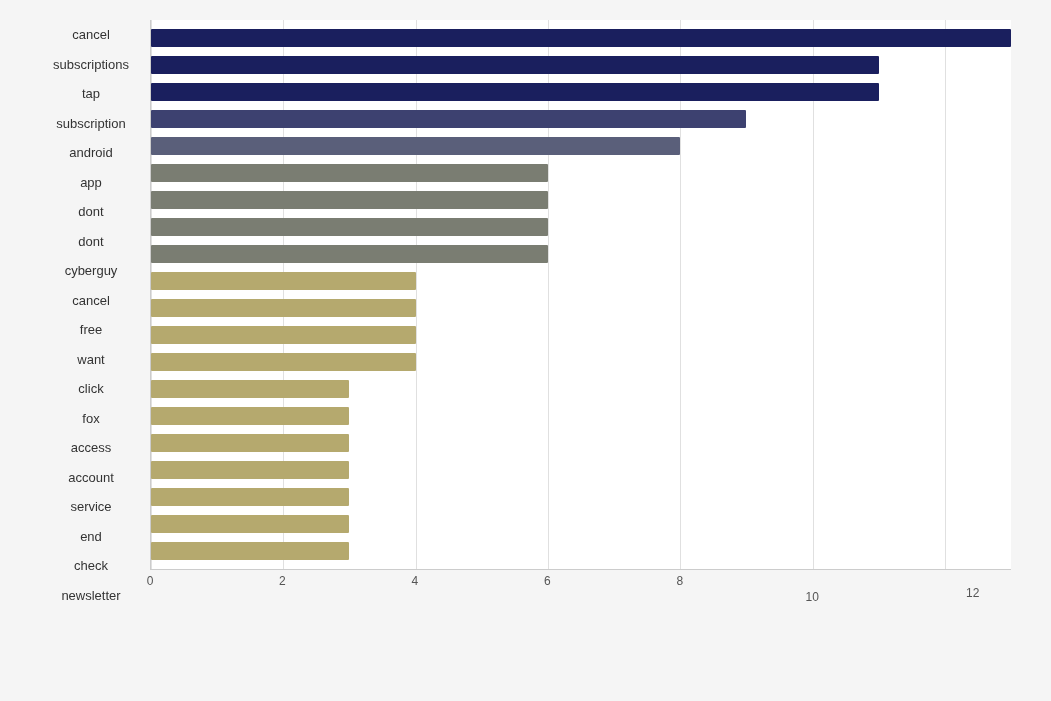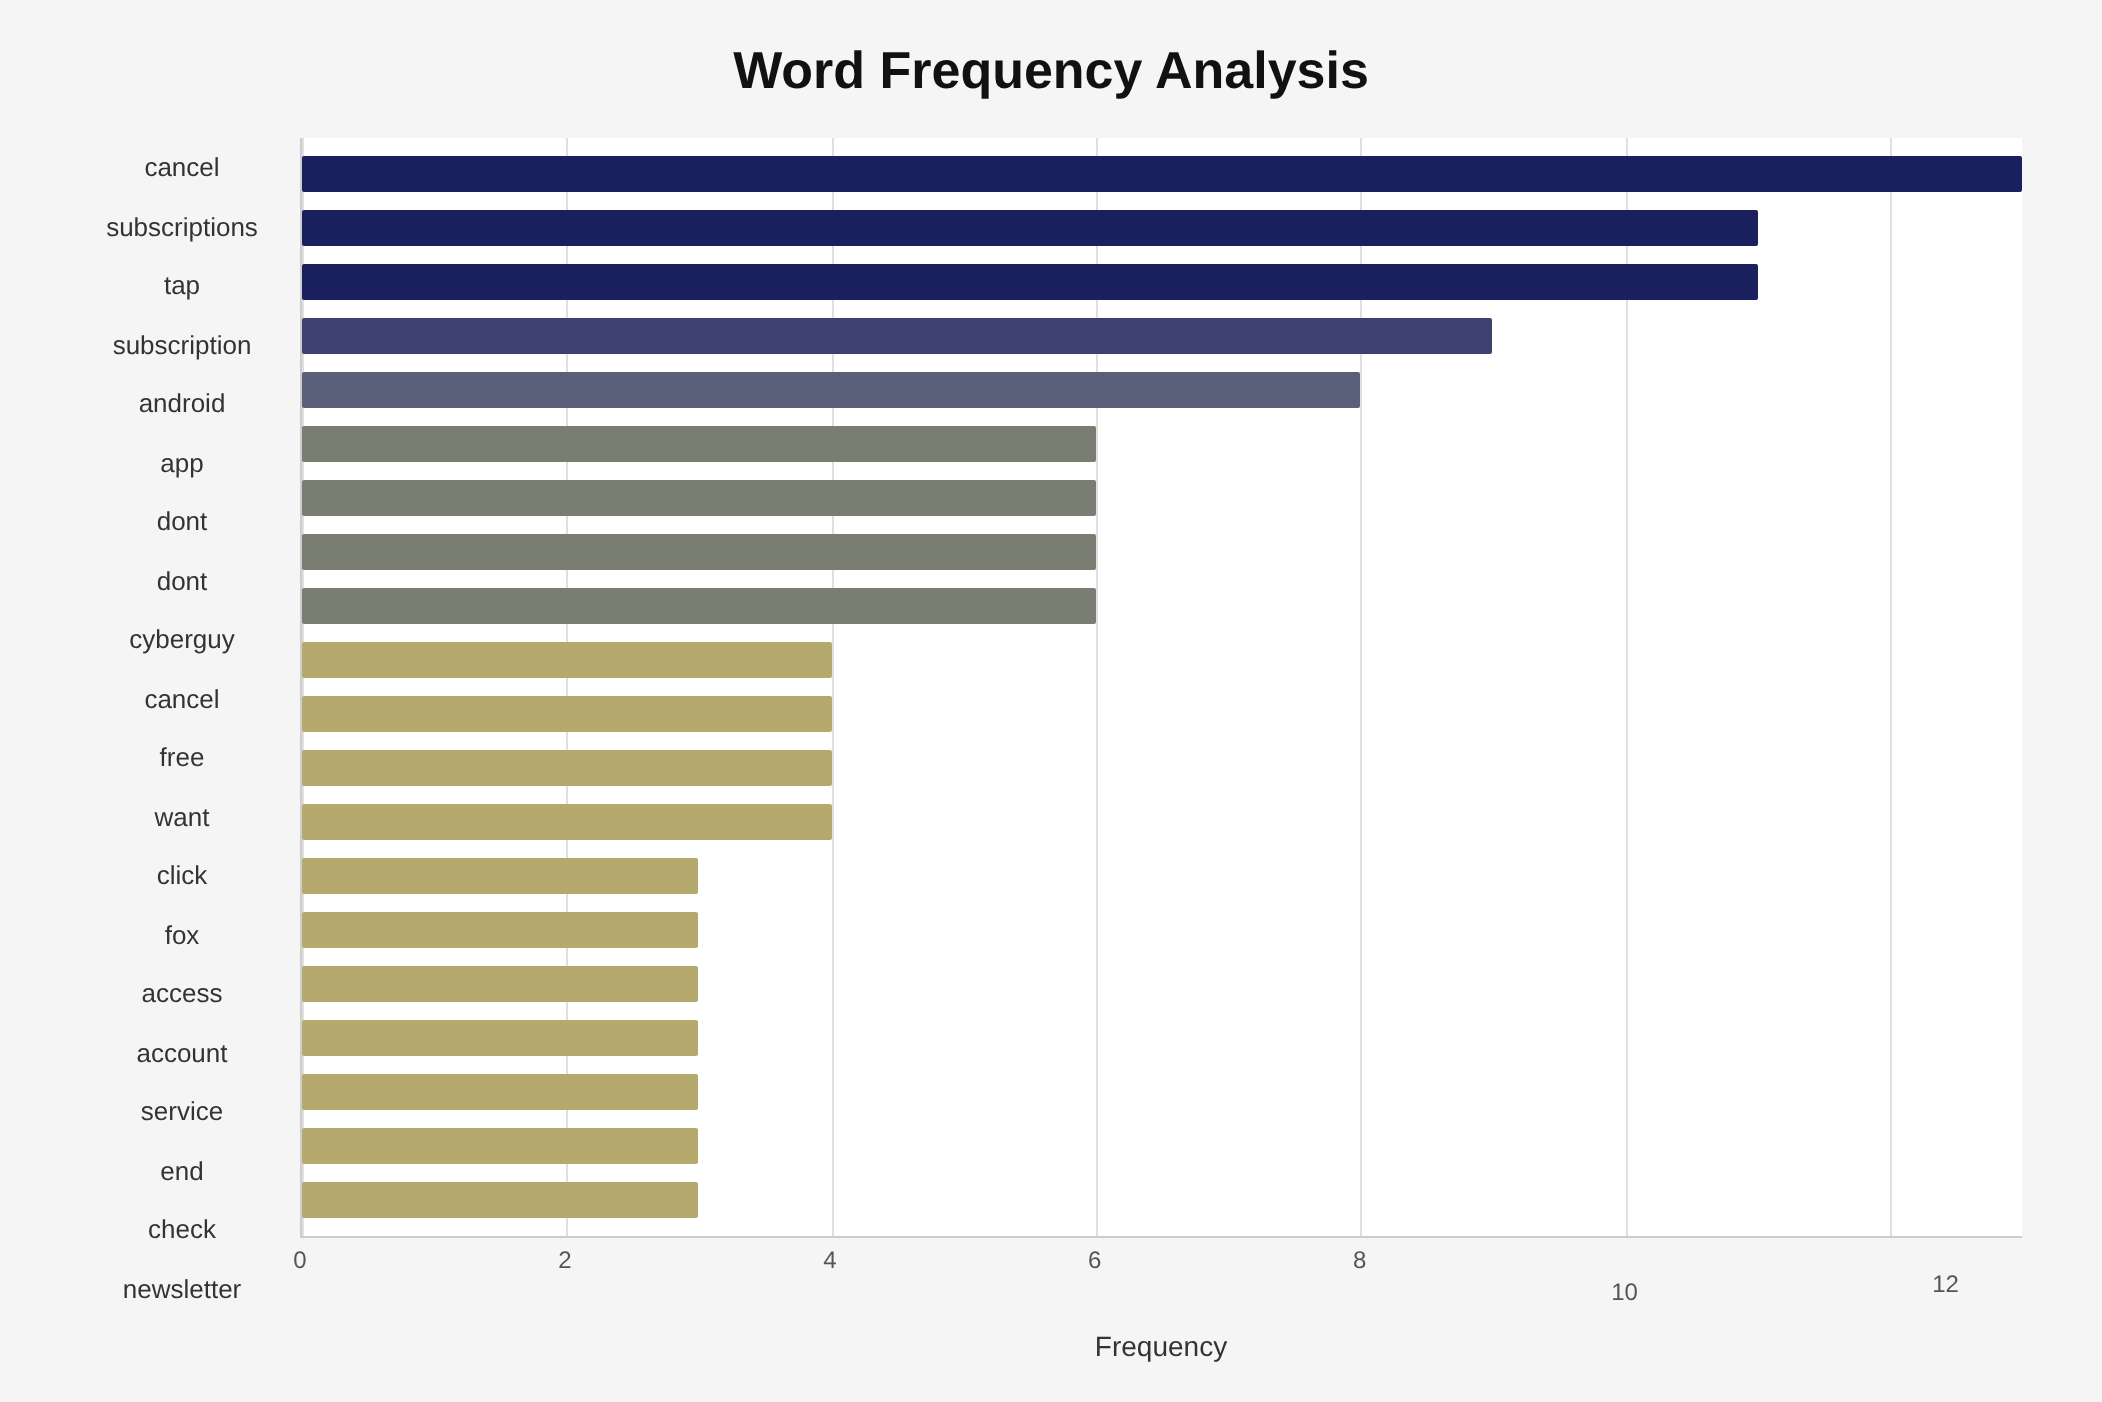--- a/index.html
+++ b/index.html
@@ -110,21 +110,20 @@
       color: #333;
       position: absolute;
       bottom: 0;
       width: 100%;
     }
   </style>
 </head>
 <body>
 
 <div class="chart-container">
-  <div class="chart-title">Word Frequency Analysis</div>
   <div class="chart-area">
     <div class="y-labels" id="y-labels">
         <div class="y-label">cancel</div>
         <div class="y-label">subscriptions</div>
         <div class="y-label">tap</div>
         <div class="y-label">subscription</div>
         <div class="y-label">android</div>
         <div class="y-label">app</div>
         <div class="y-label">dont</div>
         <div class="y-label">dont</div>
@@ -209,21 +208,20 @@
             </div>
             <div class="bar-row">
               <div class="bar" style="width: 23.0769%; background-color: rgb(181, 169, 110);"></div>
             </div>
             <div class="bar-row">
               <div class="bar" style="width: 23.0769%; background-color: rgb(181, 169, 110);"></div>
             </div>
           </div>
       </div>
       <div class="x-axis" id="x-axis">
-        <div class="x-axis-label" style="bottom:-22px;font-size:14px;color:#333;text-align:center;width:100%;position:absolute;">Frequency</div>
       <div class="x-tick" style="left: 0%; top: 4px;">0</div>
           <div class="x-tick" style="left: 15.3846%; top: 4px;">2</div>
           <div class="x-tick" style="left: 30.7692%; top: 4px;">4</div>
           <div class="x-tick" style="left: 46.1538%; top: 4px;">6</div>
           <div class="x-tick" style="left: 61.5385%; top: 4px;">8</div>
           <div class="x-tick" style="left: 76.9231%; top: 20px;">10</div>
           <div class="x-tick" style="left: 92.3077%; top: 16px; margin-left: 28px;">12</div>
         </div>
     </div>
   </div>

